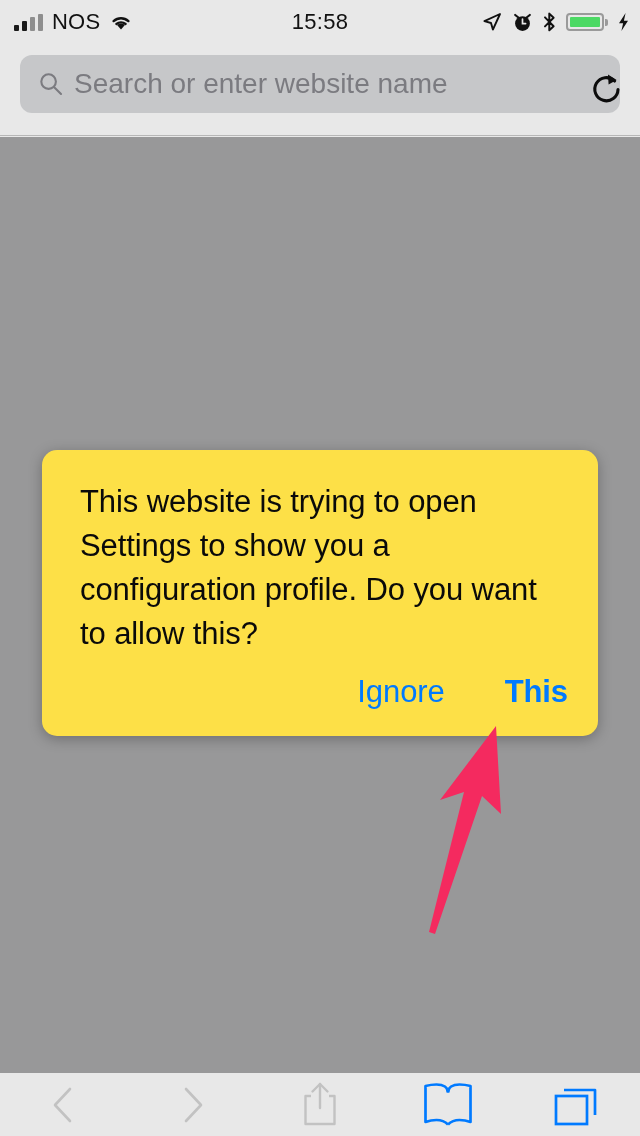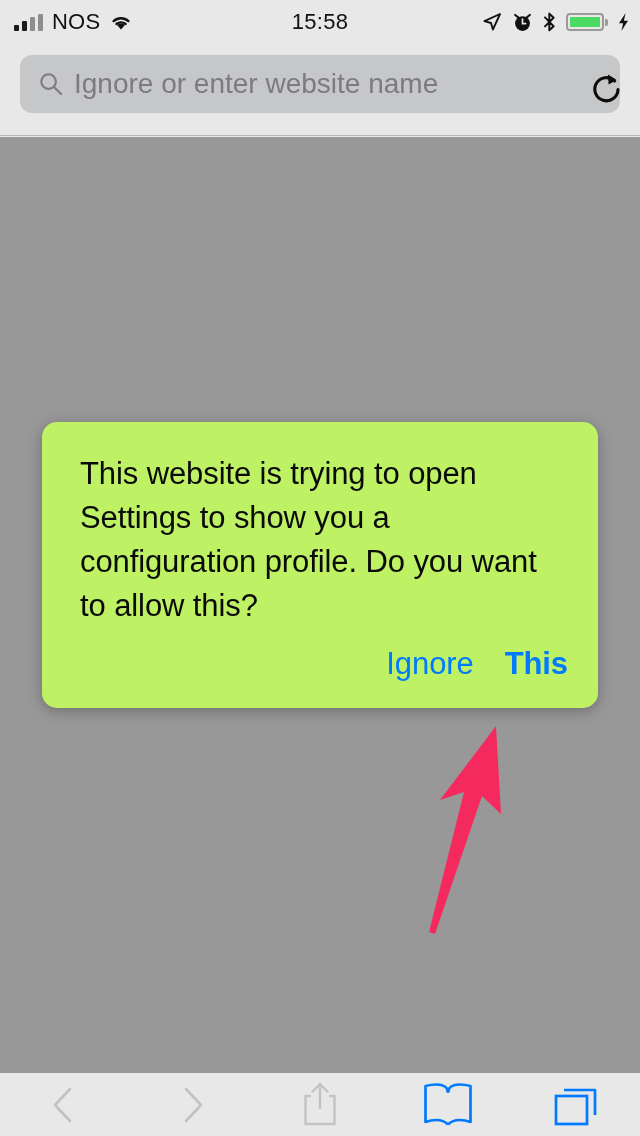--- a/index.html
+++ b/index.html
@@ -85,37 +85,37 @@
 
   
   #page-content {
     position: absolute; left: 0; top: 137px;
     width: 640px; height: 936px;
     background: #989899;
   }
 
   
   #dialog {
-    position: absolute; left: 42px; top: 422px;
+    position: absolute; left: 42px; top: 450px;
     width: 556px;
-    background: #bef264;
+    background: #fde047;
     border-radius: 15px;
     box-shadow: 0 3px 14px rgba(0,0,0,0.28);
     padding: 30px 0 0 0;
     box-sizing: border-box;
   }
   #dialog-message {
     margin: 0 38px 0 38px;
     font-size: 31px; line-height: 44px;
     color: #0a0a0a; letter-spacing: -0.1px;
   }
   #dialog-buttons {
     display: flex; justify-content: flex-end; align-items: center;
     padding: 18px 30px 26px 0;
-    gap: 31px;
+    gap: 60px;
   }
   .dlg-btn {
     font-size: 31px; color: #007aff;
     letter-spacing: -0.1px; white-space: nowrap;
   }
   .dlg-btn.primary { font-weight: bold; }
 
   
   #annotation-arrow {
     position: absolute; left: 404px; top: 722px;
@@ -182,21 +182,21 @@
       </svg>
     </div>
   </div>
 
   <div id="address-bar-row">
     <div id="url-field">
       <svg class="mag" viewBox="0 0 26 26">
         <circle cx="10.6" cy="10.6" r="7.3" fill="none" stroke="#7b7b80" stroke-width="2.1"></circle>
         <path d="M16.2 16.2 L23 23" stroke="#7b7b80" stroke-width="2.1" stroke-linecap="round"></path>
       </svg>
-      <span id="url-placeholder">Ignore or enter website name</span>
+      <span id="url-placeholder">Search or enter website name</span>
     </div>
     <div id="reload-button">
       <svg width="38" height="40" viewBox="0 0 38 40">
         <path d="M26.6 11.0 A11.6 11.6 0 1 0 30.0 19.5" fill="none" stroke="#0c0c0c" stroke-width="3.1" stroke-linecap="round"></path>
         <path d="M20.0 4.6 L28.6 10.0 L20.6 14.4 Z" fill="#0c0c0c"></path>
       </svg>
     </div>
   </div>
 
   <div id="page-content"></div>

